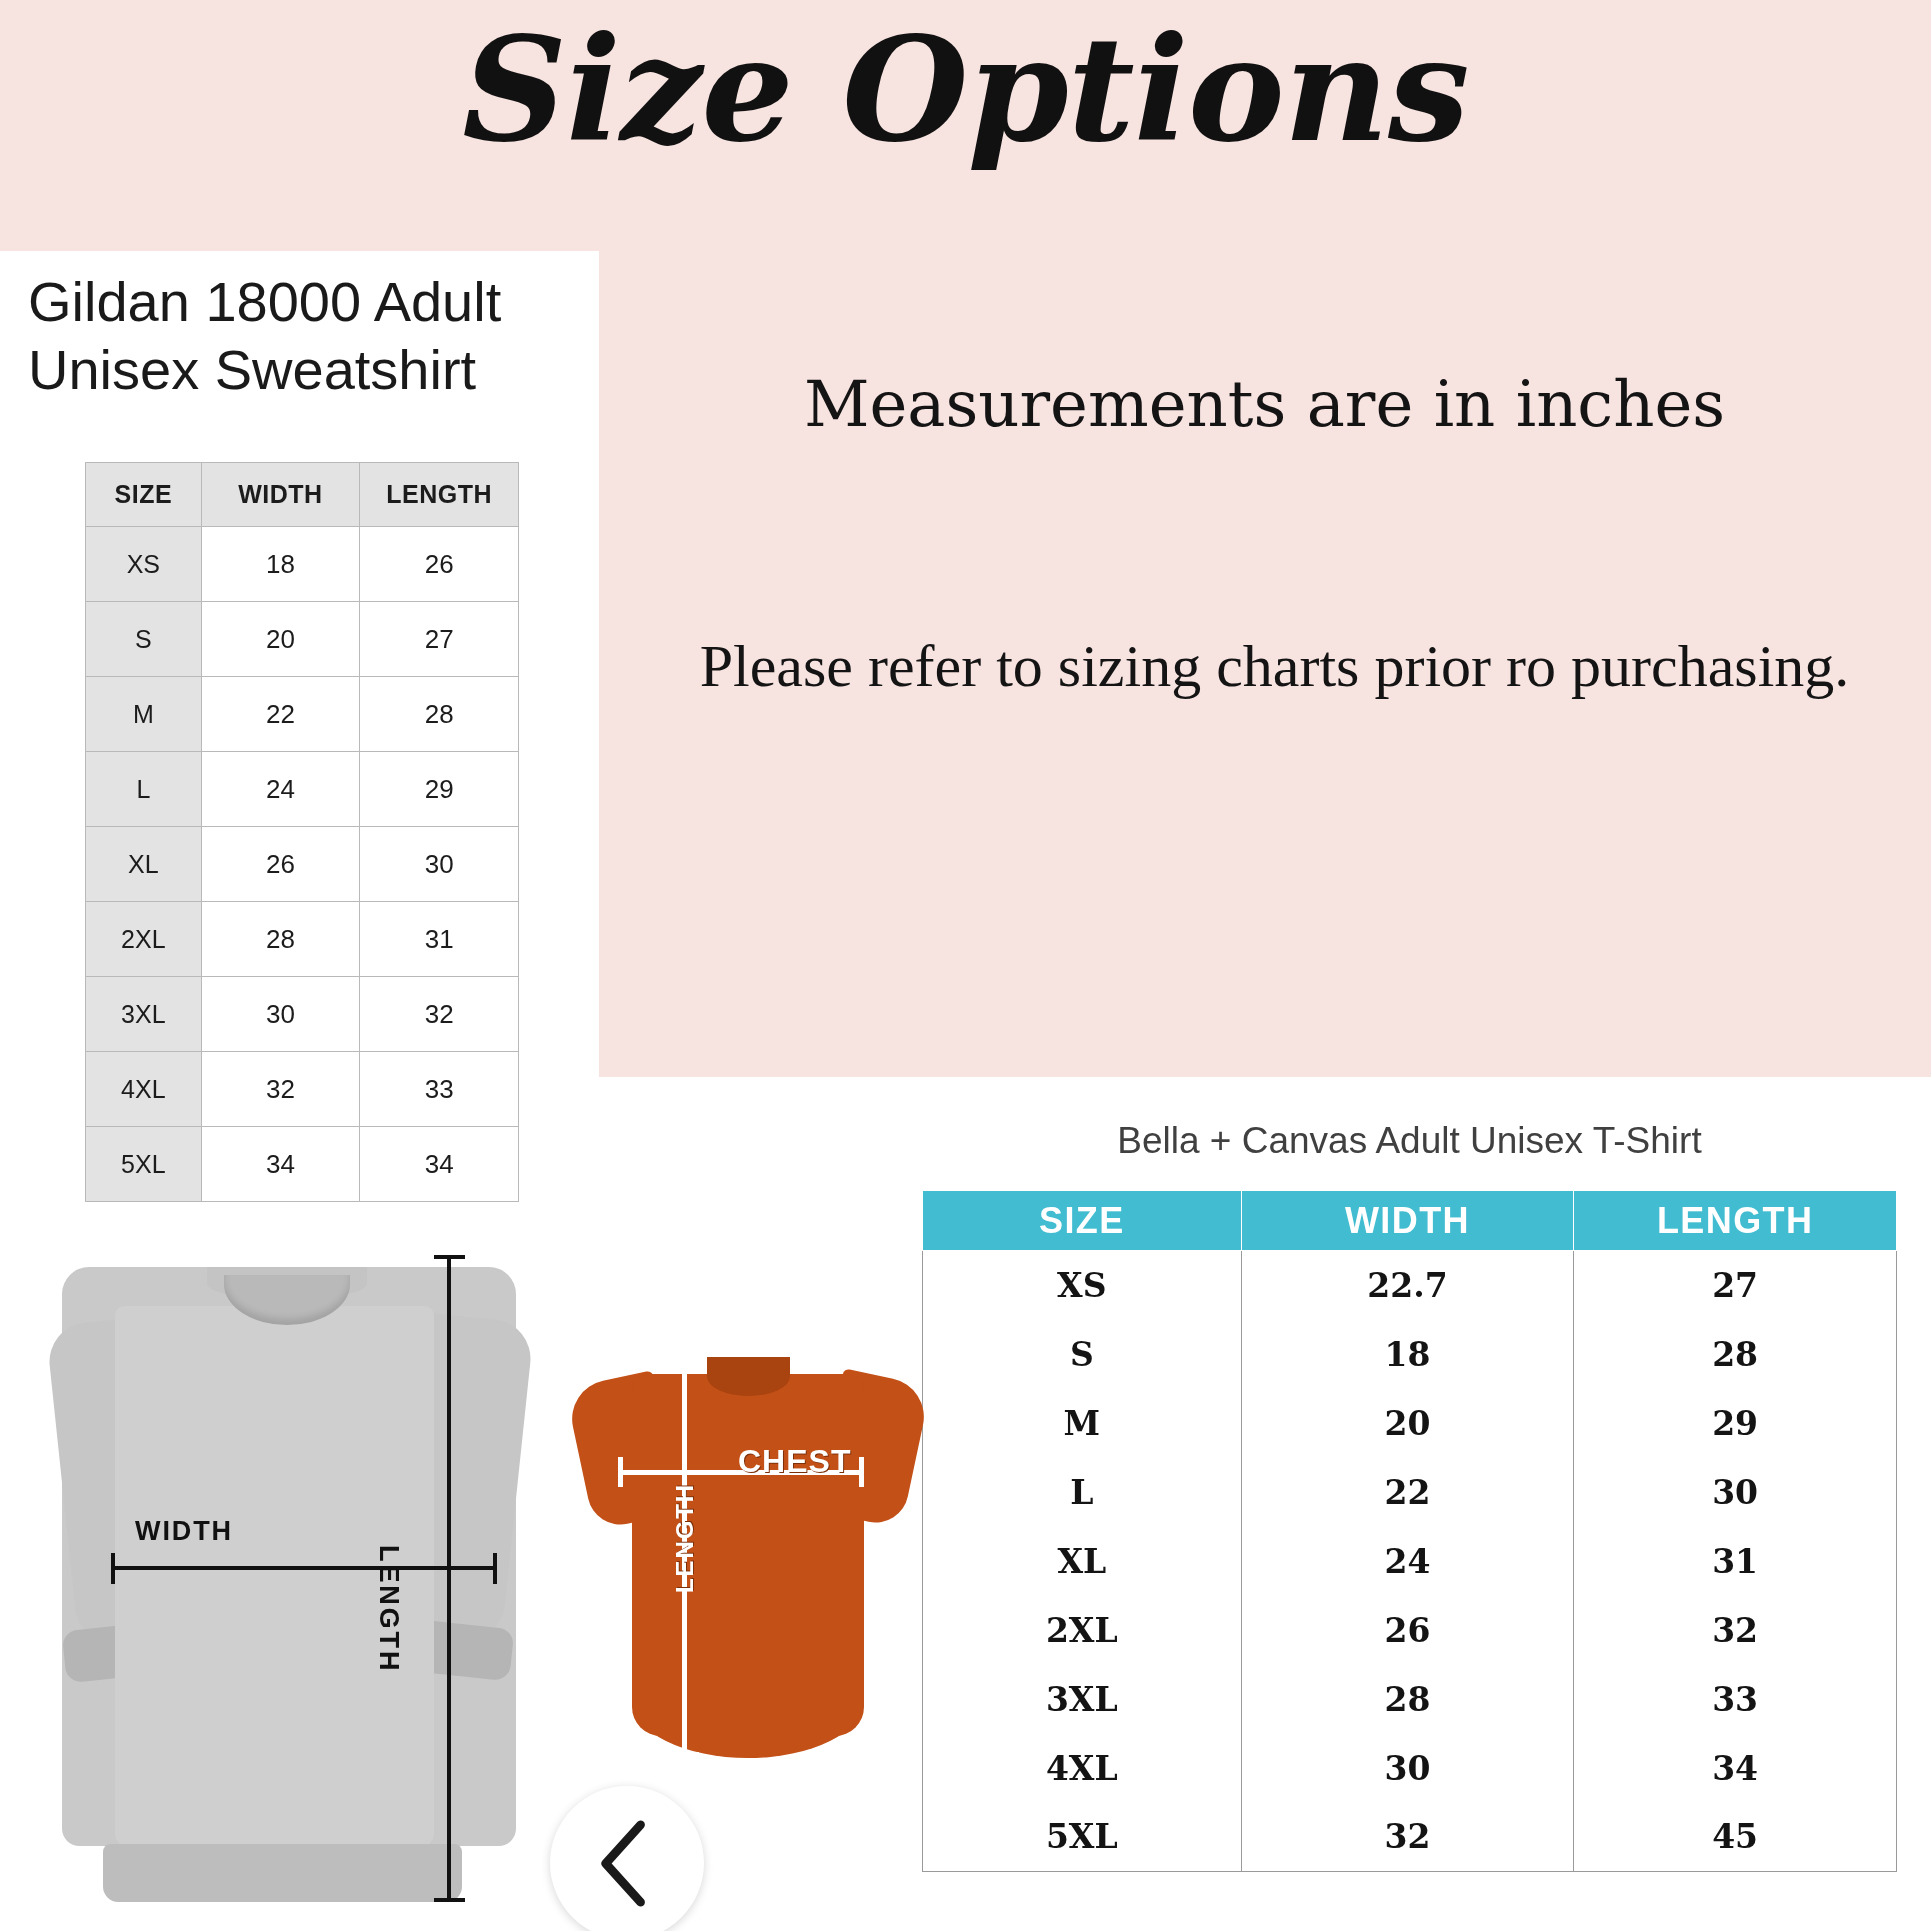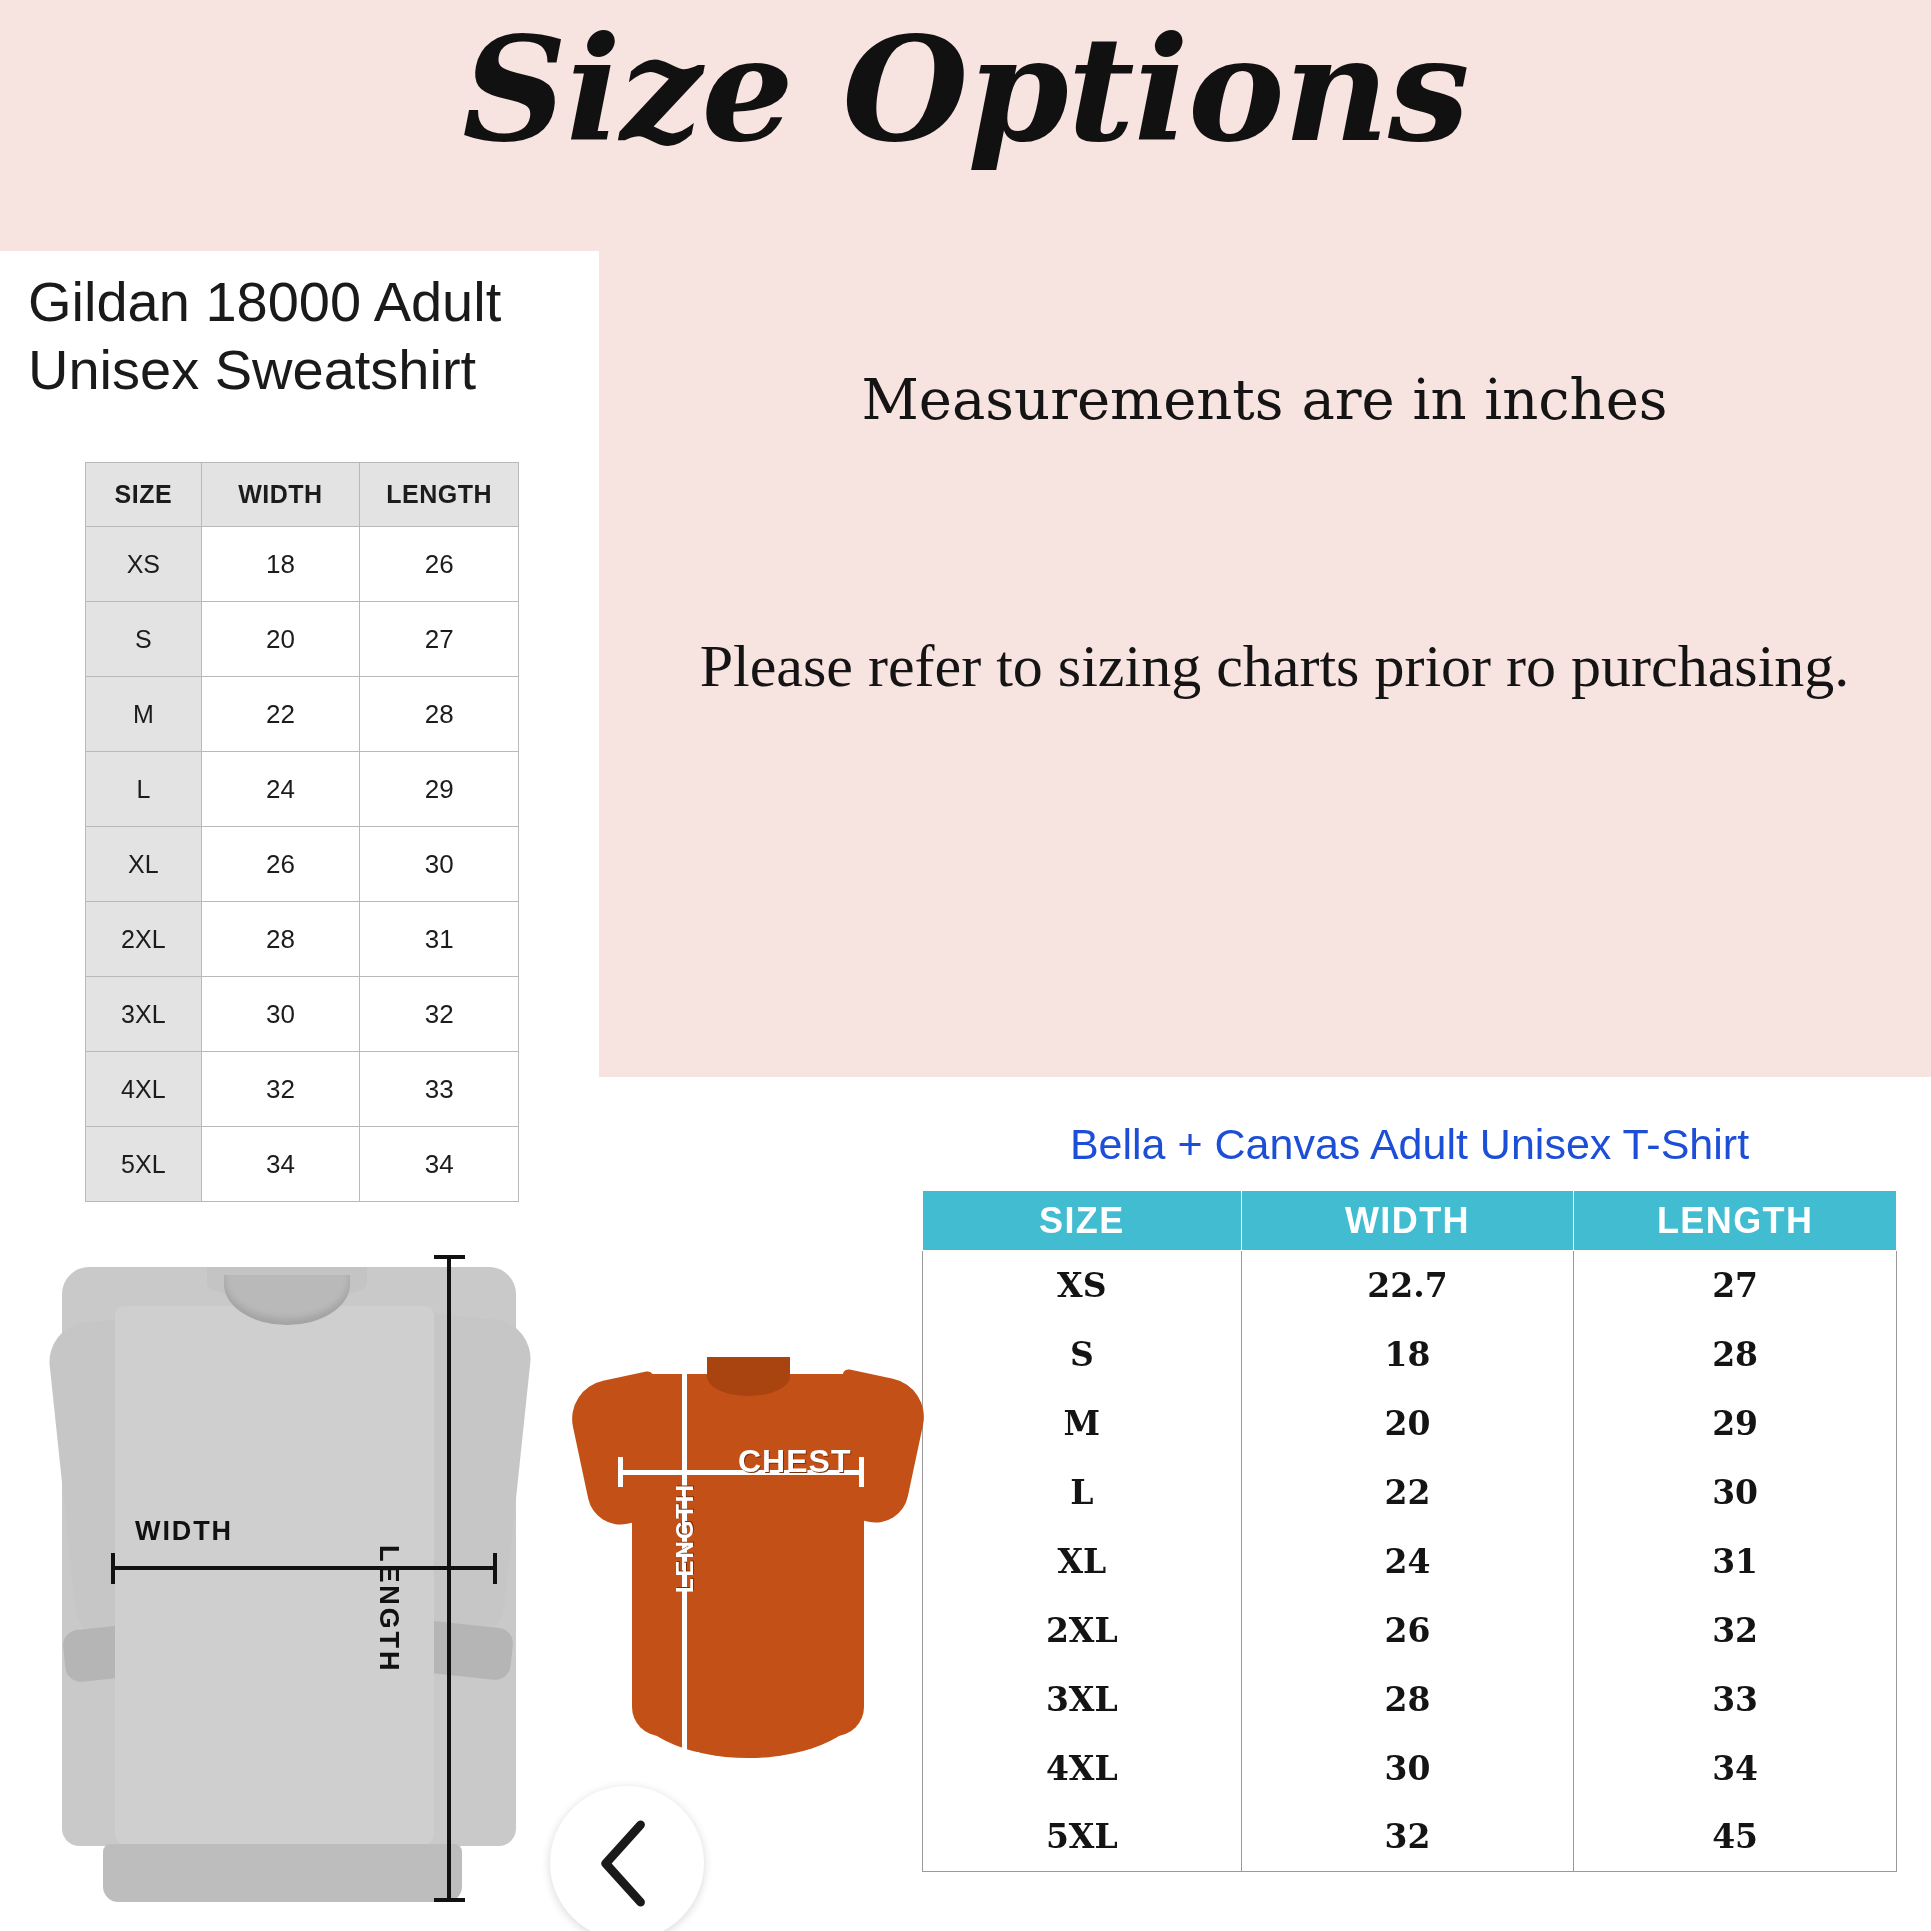--- a/index.html
+++ b/index.html
@@ -72,34 +72,34 @@
     width: 116px;
     font-size: 25px;
   }
   .gildan-table td.val { width: 159px; }
 
   
   .measure-line {
     position: absolute; left: 608px; top: 367px; width: 1313px;
     text-align: center;
     font-family: "DejaVu Serif", serif;
-    font-size: 56px; color: #141414;
+    font-size: 64px; color: #141414;
   }
   .refer-line {
     position: absolute; left: 666px; top: 628px; width: 1217px;
     text-align: center;
     font-family: Liberation Serif, serif;
     font-size: 60px; line-height: 1.28; color: #141414;
   }
 
   
   .bc-heading {
     position: absolute; left: 922px; top: 1120px; width: 975px;
     text-align: center;
-    font-size: 43px; color: #1d4ed8;
+    font-size: 37px; color: #404040;
     white-space: nowrap;
   }
   .bc-table {
     position: absolute; left: 922px; top: 1190px;
     width: 975px;
     border-collapse: collapse;
   }
   .bc-table th {
     background: #41bcd0;
     color: #ffffff;

